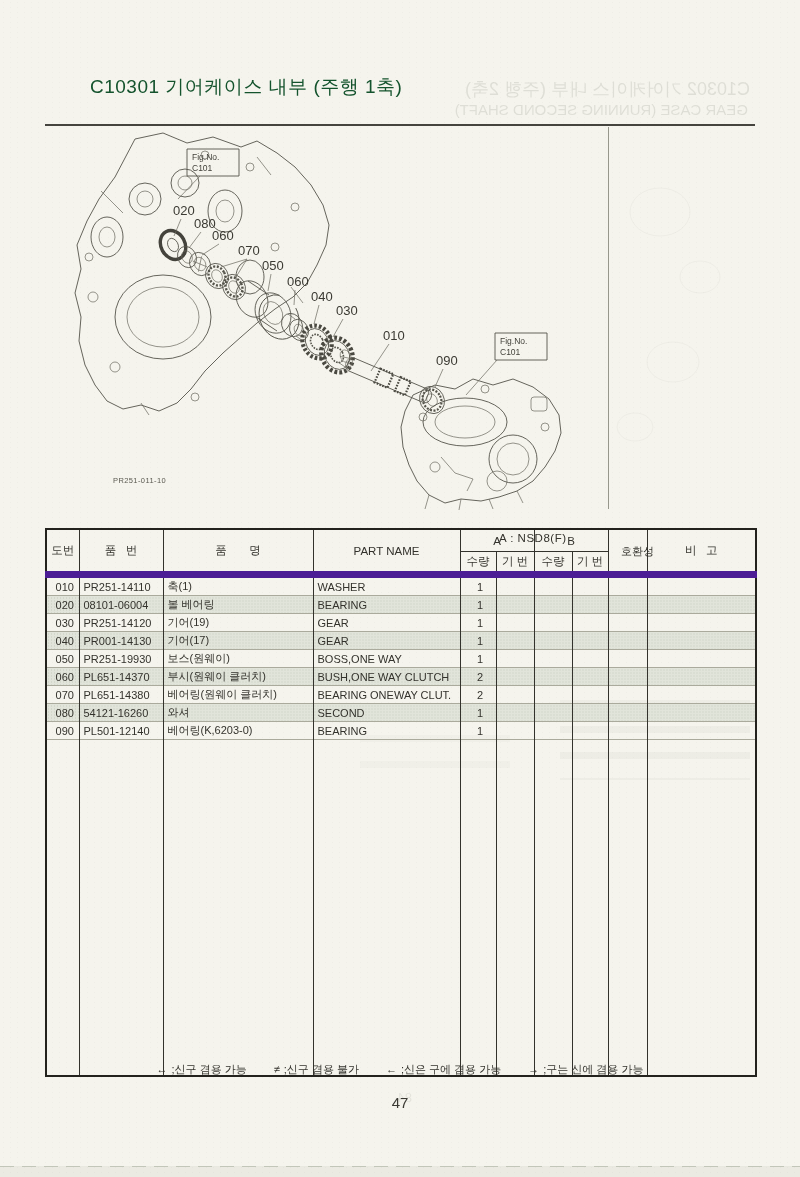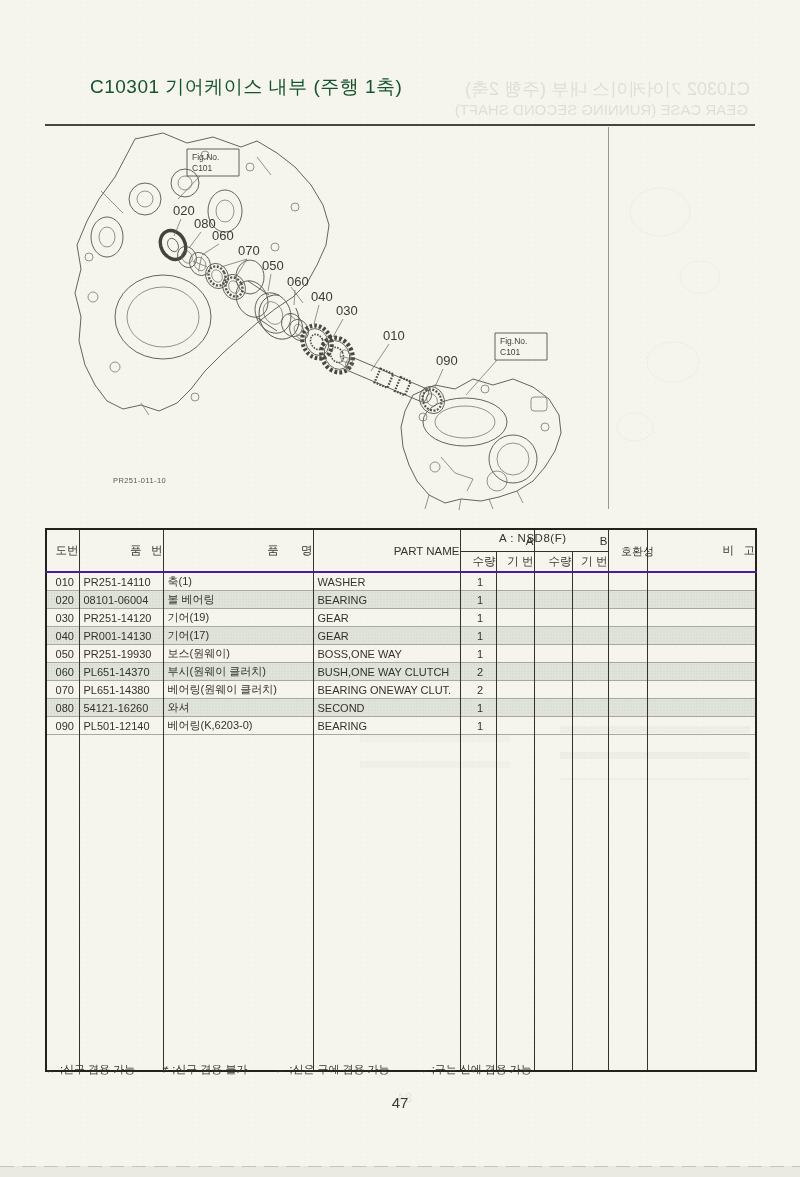--- a/index.html
+++ b/index.html
@@ -28,29 +28,29 @@
   .diagram{position:absolute;left:45px;top:127px;width:710px;height:383px;}
   .variant-note{position:absolute;left:499px;top:532px;font-size:11.5px;letter-spacing:0.5px;color:#33322c;}
   
   table.parts{position:absolute;left:45px;top:528px;width:710px;border-collapse:collapse;table-layout:fixed;
     border:2px solid #23221d;font-size:11px;color:#33322c;}
   table.parts th{font-weight:normal;font-size:11.5px;border:1px solid #33322c;padding:0;white-space:pre;}
   table.parts td{border-left:1px solid #33322c;border-right:1px solid #33322c;border-top:1px solid #aaaa9c;
     padding:0 0 0 4px;height:17px;white-space:pre;overflow:hidden;}
   table.parts thead tr.h1 th{height:21px;}
   table.parts thead tr.h2 th{height:19px;margin-top:32px;}
-  table.parts thead{border-bottom:2px solid #4c1d95;text-align:right;}
+  table.parts thead{border-bottom:7px solid #4c1d95;}
   td.c{text-align:center;padding:0;}
   tr.shaded td{background-color:#e1e4da;
     background-image:radial-gradient(rgba(130,140,120,0.28) 0.6px, transparent 0.8px);
     background-size:3px 3px;}
   tr.filler td{height:335px;border-top:1px solid #aaaa9c;}
   .vtext{display:block;width:13px;margin:0 auto;line-height:12px;word-break:break-all;font-size:11px;}
   
-  .legend{position:absolute;left:45px;top:1062px;width:710px;display:flex;gap:27px;
+  .legend{position:absolute;left:45px;top:1062px;width:710px;display:flex;justify-content:center;gap:27px;
     font-size:11px;color:#33322c;white-space:pre;}
   .legend .sym{margin-right:4px;}
   .page-number{position:absolute;left:0;top:1094px;width:800px;text-align:center;font-size:15px;color:#3a3933;}
   .bottom-line{position:absolute;left:0;top:1166px;width:800px;height:1px;
     background:repeating-linear-gradient(90deg,#c2c6b9 0 14px, rgba(194,198,185,0.25) 14px 22px);}
   .bottom-strip{position:absolute;left:0;top:1167px;width:800px;height:10px;background:rgba(150,152,140,0.10);}
   
   .diagram *{vector-effect:non-scaling-stroke;}
   .ln{fill:none;stroke:#55544b;stroke-width:0.9;}
   .lnt{fill:none;stroke:#6a695f;stroke-width:0.7;}

